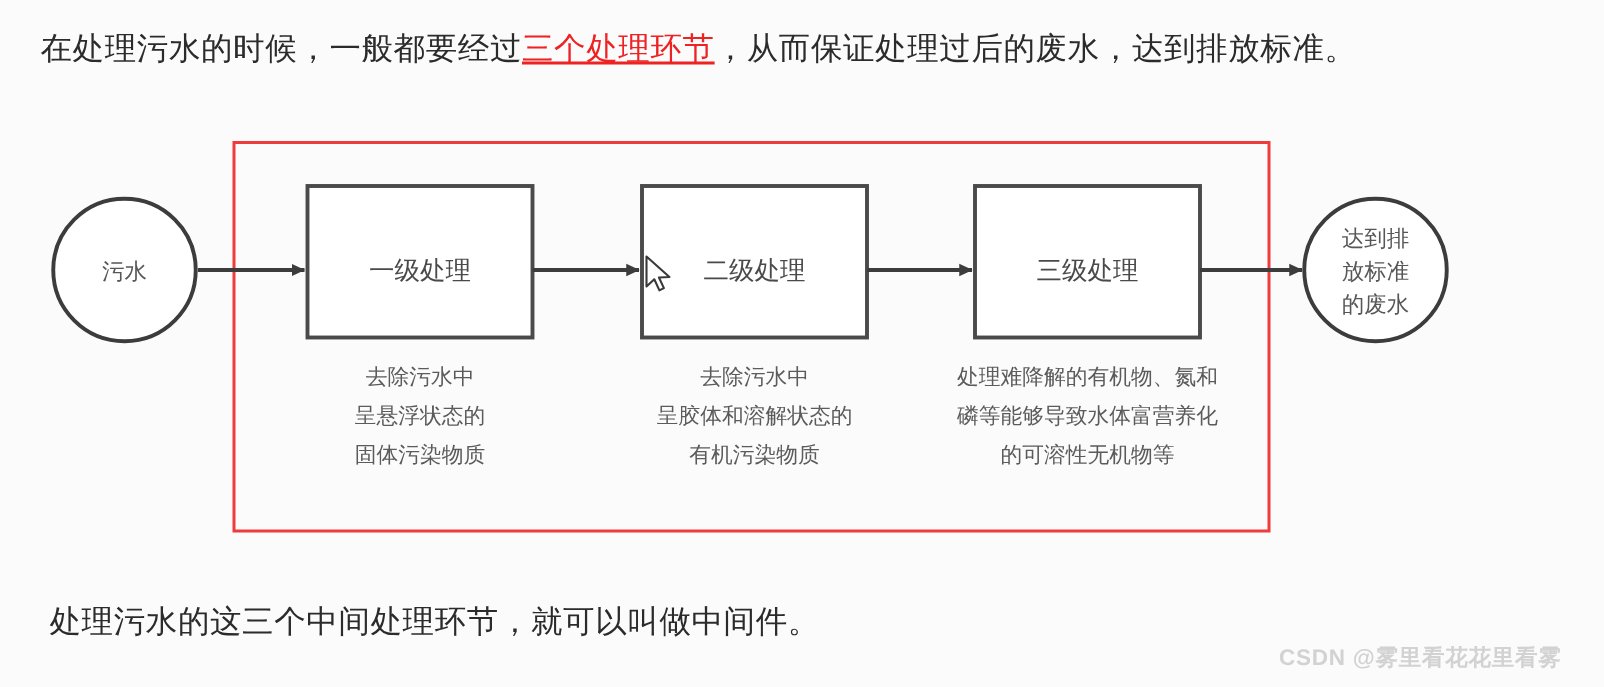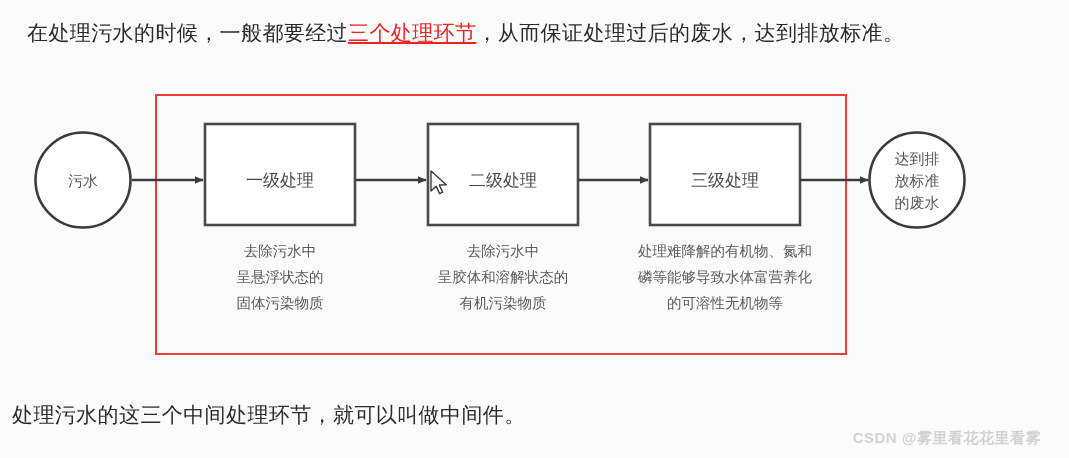--- a/index.html
+++ b/index.html
@@ -24,21 +24,21 @@
   
   .para {
     position: absolute;
     font-size: 21px;
     color: #2b2b2b;
     letter-spacing: 0.4px;
     white-space: nowrap;
     line-height: 1;
   }
   #top-paragraph { left: 27px; top: 22px; }
-  #bottom-paragraph { left: 12px; top: 404px; }
+  #bottom-paragraph { left: 33px; top: 404px; }
   .para .hl {
     color: #ee2222;
     text-decoration: underline;
     text-underline-offset: 2px;
   }
 
   
   #diagram {
     position: absolute;
     left: 0;

